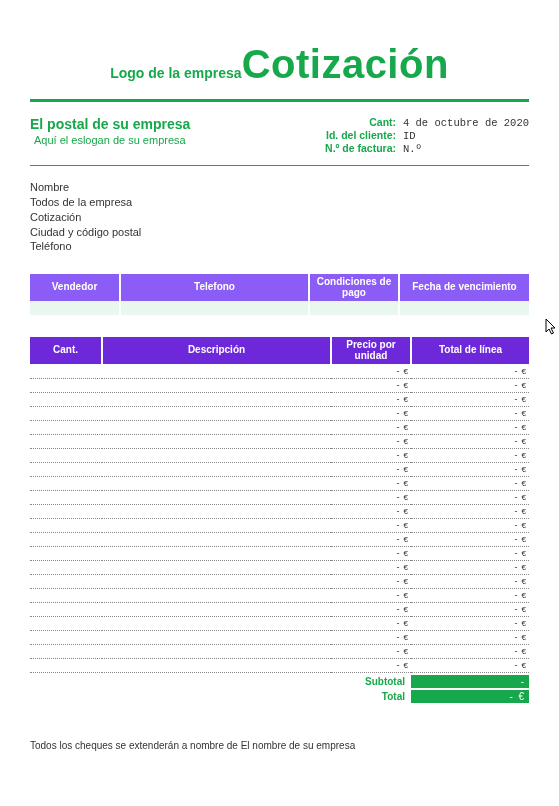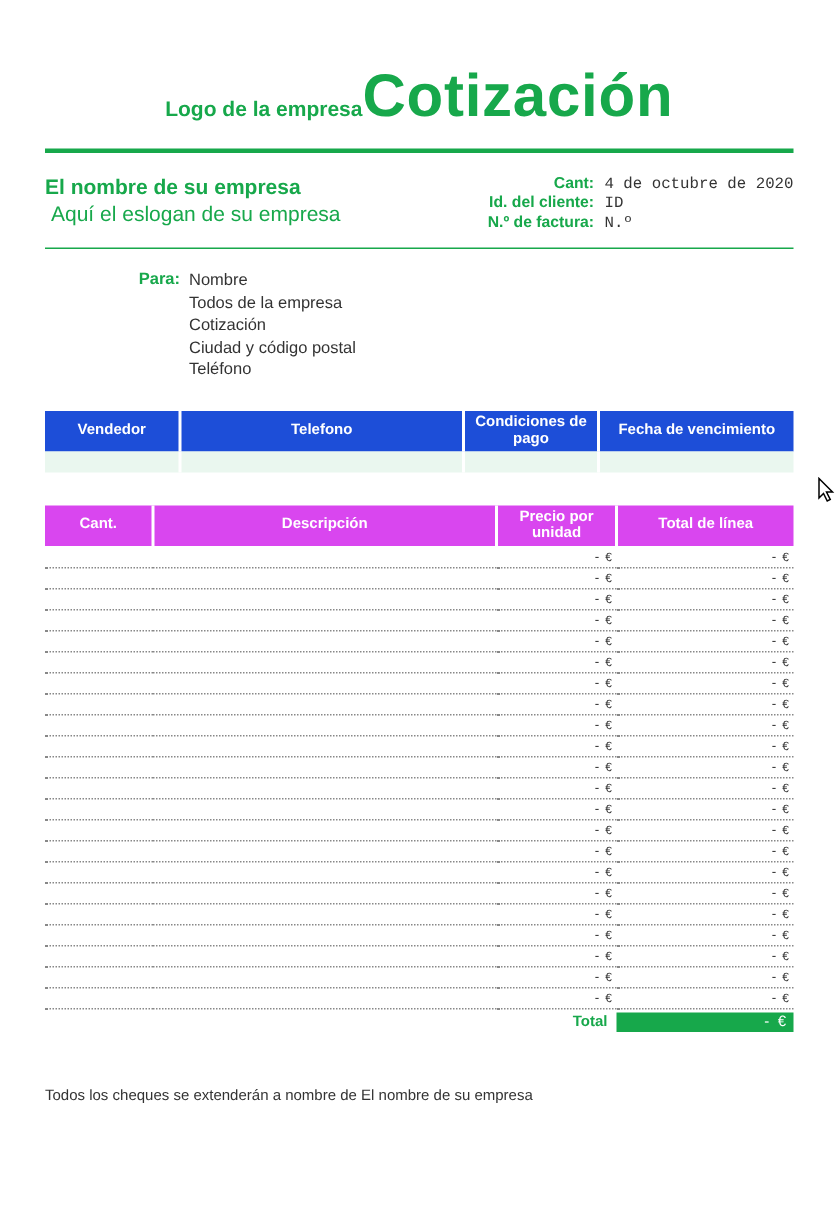--- a/index.html
+++ b/index.html
@@ -18,44 +18,44 @@
     justify-content: center;
     align-items: baseline;
     margin-top: 18px;
   }
   .logo-text { color: #17a84b; font-weight: bold; font-size: 14px; }
   .title { color: #17a84b; font-weight: bold; font-size: 40px; letter-spacing: 0.5px; }
   .hr-main { border: none; border-top: 3px solid #17a84b; margin-top: 12px; }
   .co-block { display: flex; justify-content: space-between; margin-top: 14px; }
   .co-left { }
   .co-name { color: #17a84b; font-weight: bold; font-size: 14px; }
-  .co-slogan { color: #17a84b; font-size: 14px; margin-top: 2px; padding-left: 4px; }
+  .co-slogan { color: #17a84b; font-size: 11px; margin-top: 2px; padding-left: 4px; }
   .co-right { font-size: 10.5px; }
   .co-right .lbl { color: #17a84b; font-weight: bold; text-align: right; display: inline-block; width: 92px; }
   .co-right .val { color: #333; padding-left: 4px; font-family: Liberation Mono, monospace; }
   .hr-sub { border: none; border-top: 1px solid #17a84b; margin-top: 10px; }
 
   .para-block { margin-top: 14px; display: flex; }
   .para-lbl { color: #17a84b; font-weight: bold; width: 96px; text-align: right; padding-right: 6px; }
   .para-vals div { line-height: 1.35; color: #333; }
 
   table { border-collapse: collapse; width: 100%; table-layout: fixed; }
   .tbl-info { margin-top: 20px; }
   .tbl-info th {
-    background: #1d4ed8; color: #fff; font-weight: bold;
+    background: #8b5cf6; color: #fff; font-weight: bold;
     font-size: 10px; padding: 3px 2px; border-right: 2px solid #fff;
     line-height: 1.05;
   }
   .tbl-info th:last-child { border-right: none; }
   .tbl-info td { background: #eaf7ef; height: 14px; border-right: 2px solid #fff; }
   .tbl-info td:last-child { border-right: none; }
 
   .tbl-items { margin-top: 22px; }
   .tbl-items th {
-    background: #d946ef; color: #fff; font-weight: bold;
+    background: #6d28d9; color: #fff; font-weight: bold;
     font-size: 10px; padding: 3px 2px; border-right: 2px solid #fff;
     line-height: 1.05;
     text-align: center;
   }
   .tbl-items th:last-child { border-right: none; }
   .tbl-items td {
     border-bottom: 1px dotted #888;
     height: 14px;
     font-size: 9px;
     padding: 0 3px;
@@ -84,42 +84,41 @@
 <body>
 
 <div class="hdr-row">
   <div class="logo-text">Logo de la empresa</div>
   <div class="title">Cotización</div>
 </div>
 <hr class="hr-main">
 
 <div class="co-block">
   <div class="co-left">
-    <div class="co-name">El nombre de su empresa</div>
+    <div class="co-name">El postal de su empresa</div>
     <div class="co-slogan">Aquí el eslogan de su empresa</div>
   </div>
   <div class="co-right">
     <div>
       <span class="lbl">Cant:</span>
       <span class="val">4 de octubre de 2020</span>
     </div>
     <div>
       <span class="lbl">Id. del cliente:</span>
       <span class="val">ID</span>
     </div>
     <div>
       <span class="lbl">N.º de factura:</span>
       <span class="val">N.º</span>
     </div>
   </div>
 </div>
 <hr class="hr-sub">
 
 <div class="para-block">
-  <div class="para-lbl">Para:</div>
   <div class="para-vals">
     <div>Nombre</div>
     <div>Todos de la empresa</div>
     <div>Cotización</div>
     <div>Ciudad y código postal</div>
     <div>Teléfono</div>
   </div>
 </div>
 
 <table class="tbl-info">
@@ -291,20 +290,26 @@
         <td class="col-qty"></td>
         <td class="col-desc"></td>
         <td class="col-price"><span>-</span><span class="euro">€</span></td>
         <td class="col-total"><span>-</span><span class="euro">€</span></td>
       </tr>
     </tbody>
 </table>
 
 <div class="totals">
   <div>
+    <span class="t-lbl">Subtotal</span>
+    <span class="t-val bg-sub">
+      <span>-</span>
+    </span>
+  </div>
+  <div>
     <span class="t-lbl">Total</span>
     <span class="t-val bg-tot">
       <span>-</span>&nbsp;&nbsp;<span>€</span>
     </span>
   </div>
 </div>
 
 <div class="footer">
   <div>Todos los cheques se extenderán a nombre de  El nombre de su empresa</div>
 </div>

